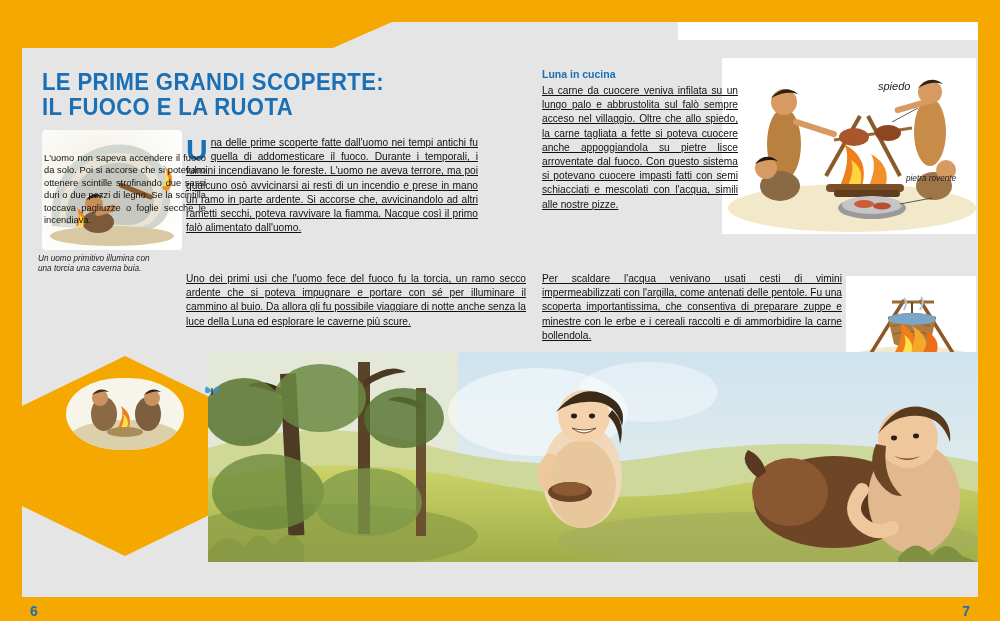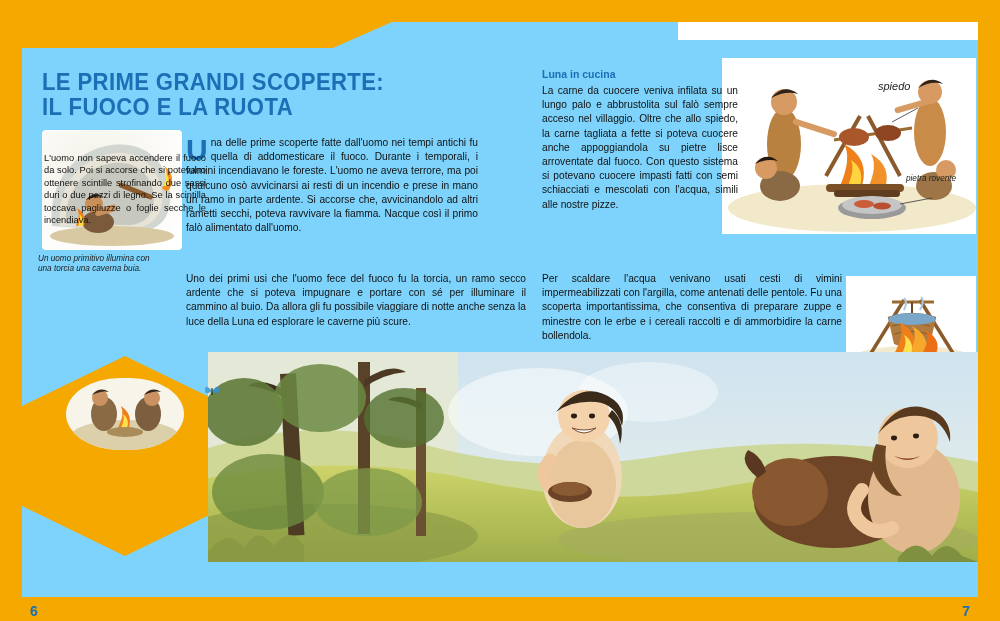--- a/index.html
+++ b/index.html
@@ -10,21 +10,21 @@
     width: 1000px;
     height: 621px;
     background: #ffffff;
     font-family: "Liberation Sans", sans-serif;
     overflow: hidden;
     position: relative;
   }
   .page {
     position: absolute;
     inset: 0;
-    background: #7dd3fc;
+    background: #e5e5e5;
   }
 
   
   .bar-left {
     position: absolute;
     left: 0; top: 0;
     width: 22px; height: 621px;
     background: #f5a800;
   }
   .bar-right {
@@ -102,20 +102,21 @@
     font-family: "Liberation Sans", sans-serif;
   }
 
   .body-text {
     font-size: 10.2px;
     line-height: 14.2px;
     color: #111111;
     text-align: justify;
     font-family: "Liberation Sans", sans-serif;
     margin: 0;
+    text-decoration: underline;
   }
 
   .caption {
     font-size: 8.2px;
     line-height: 10.4px;
     color: #222222;
     font-style: italic;
     font-family: "Liberation Sans", sans-serif;
     margin: 0;
   }

